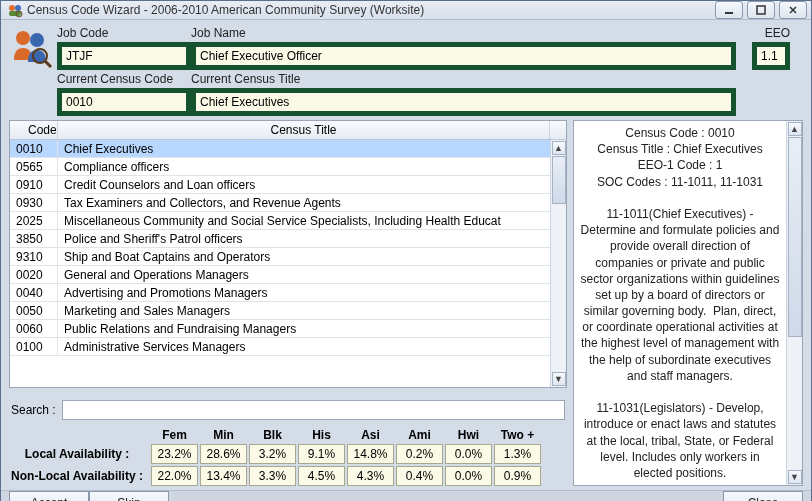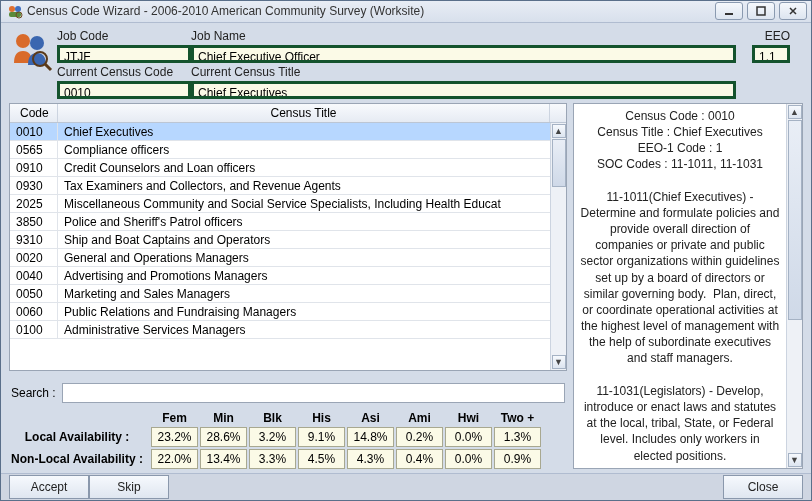--- a/index.html
+++ b/index.html
@@ -42,23 +42,23 @@
   .top-form {
     display: grid;
     grid-template-columns: 48px 134px 545px 54px;
     gap: 2px 0;
     align-items: start;
   }
   .top-form .icon-cell { grid-row: 1 / span 4; }
   .top-form label.lbl { font-size: 12px; color:#222; }
   .readonly {
     background: #fbfae7;
-    border: 3px solid #14532d;
+    border: 5px solid #14532d;
     padding: 2px 4px;
-    height: 18px; line-height:14px;
+    height: 28px; line-height:14px;
     overflow:hidden; white-space:nowrap;
     font-size:12px;
   }
   .eeo-col { display:flex; flex-direction:column; align-items:flex-end; gap:2px;}
   .eeo-col .readonly { width: 38px; text-align:left;}
   .mid {
     flex: 1; display:grid;
     grid-template-columns: 1fr 230px;
     gap: 6px; min-height:0;
   }
@@ -68,21 +68,21 @@
     background:#fff;
     flex:1; min-height:0;
     display:flex; flex-direction:column;
   }
   .thead {
     display:grid; grid-template-columns: 48px 1fr 16px;
     background: linear-gradient(#f8fafd,#e6ebf3);
     border-bottom:1px solid #bcc6d4;
     font-size:12px;
   }
-  .thead div { padding:2px 10px; border-right:1px solid #ccd4e0; text-align:left;}
+  .thead div { padding:2px 18px; border-right:1px solid #ccd4e0; text-align:left;}
   .thead div:nth-child(2){text-align:center;}
   .thead div:last-child { border-right:none; }
   .tbody-wrap { flex:1; display:flex; min-height:0;}
   .tbody { flex:1; overflow:hidden;}
   .row {
     display:grid; grid-template-columns: 48px 1fr;
     border-bottom:1px solid #e0e4ea;
     height:18px; line-height:18px; font-size:12px;
     white-space:nowrap; overflow:hidden;
   }

